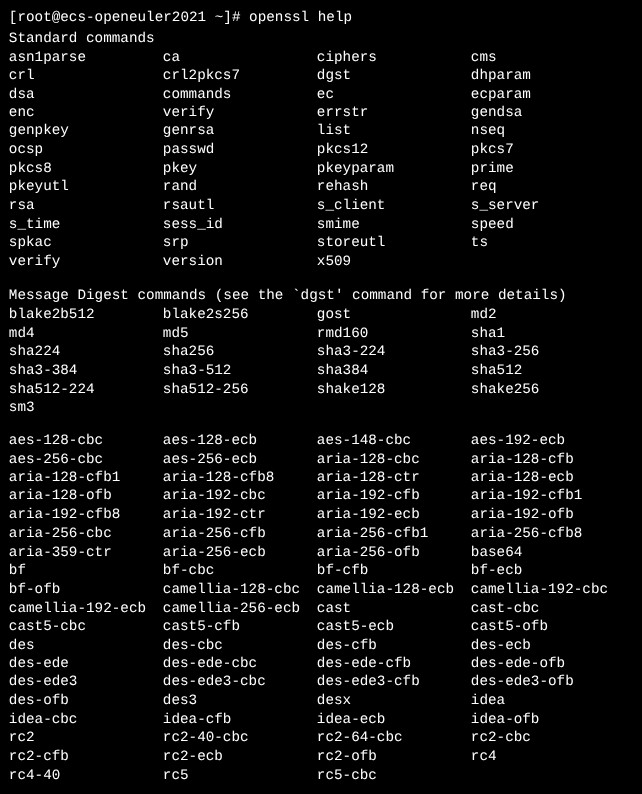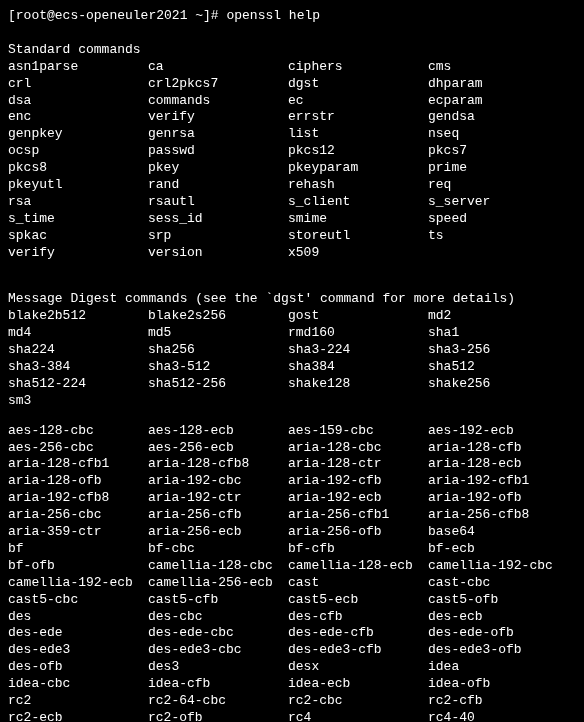--- a/index.html
+++ b/index.html
@@ -16,21 +16,21 @@
       padding: 8px;
       width: 584px;
       height: 722px;
       overflow: hidden;
     }
     .prompt-line {
       white-space: pre;
     }
     .section-header {
       white-space: pre;
-      margin-top: 17px;
+      margin-top: 2px;
     }
     .grid {
       display: grid;
       grid-template-columns: 140px 140px 140px 1fr;
       column-gap: 0;
     }
     .cell {
       white-space: pre;
     }
     .spacer {
@@ -118,21 +118,21 @@
       <div class="cell">shake256</div>
       <div class="cell">sm3</div>
       <div class="cell"></div>
       <div class="cell"></div>
       <div class="cell"></div>
     </div>
     <div class="spacer"></div>
     <div class="grid">
       <div class="cell">aes-128-cbc</div>
       <div class="cell">aes-128-ecb</div>
-      <div class="cell">aes-159-cbc</div>
+      <div class="cell">aes-148-cbc</div>
       <div class="cell">aes-192-ecb</div>
       <div class="cell">aes-256-cbc</div>
       <div class="cell">aes-256-ecb</div>
       <div class="cell">aria-128-cbc</div>
       <div class="cell">aria-128-cfb</div>
       <div class="cell">aria-128-cfb1</div>
       <div class="cell">aria-128-cfb8</div>
       <div class="cell">aria-128-ctr</div>
       <div class="cell">aria-128-ecb</div>
       <div class="cell">aria-128-ofb</div>
@@ -181,20 +181,21 @@
       <div class="cell">des-ede3-ofb</div>
       <div class="cell">des-ofb</div>
       <div class="cell">des3</div>
       <div class="cell">desx</div>
       <div class="cell">idea</div>
       <div class="cell">idea-cbc</div>
       <div class="cell">idea-cfb</div>
       <div class="cell">idea-ecb</div>
       <div class="cell">idea-ofb</div>
       <div class="cell">rc2</div>
+      <div class="cell">rc2-40-cbc</div>
       <div class="cell">rc2-64-cbc</div>
       <div class="cell">rc2-cbc</div>
       <div class="cell">rc2-cfb</div>
       <div class="cell">rc2-ecb</div>
       <div class="cell">rc2-ofb</div>
       <div class="cell">rc4</div>
       <div class="cell">rc4-40</div>
       <div class="cell">rc5</div>
       <div class="cell">rc5-cbc</div>
     </div>

